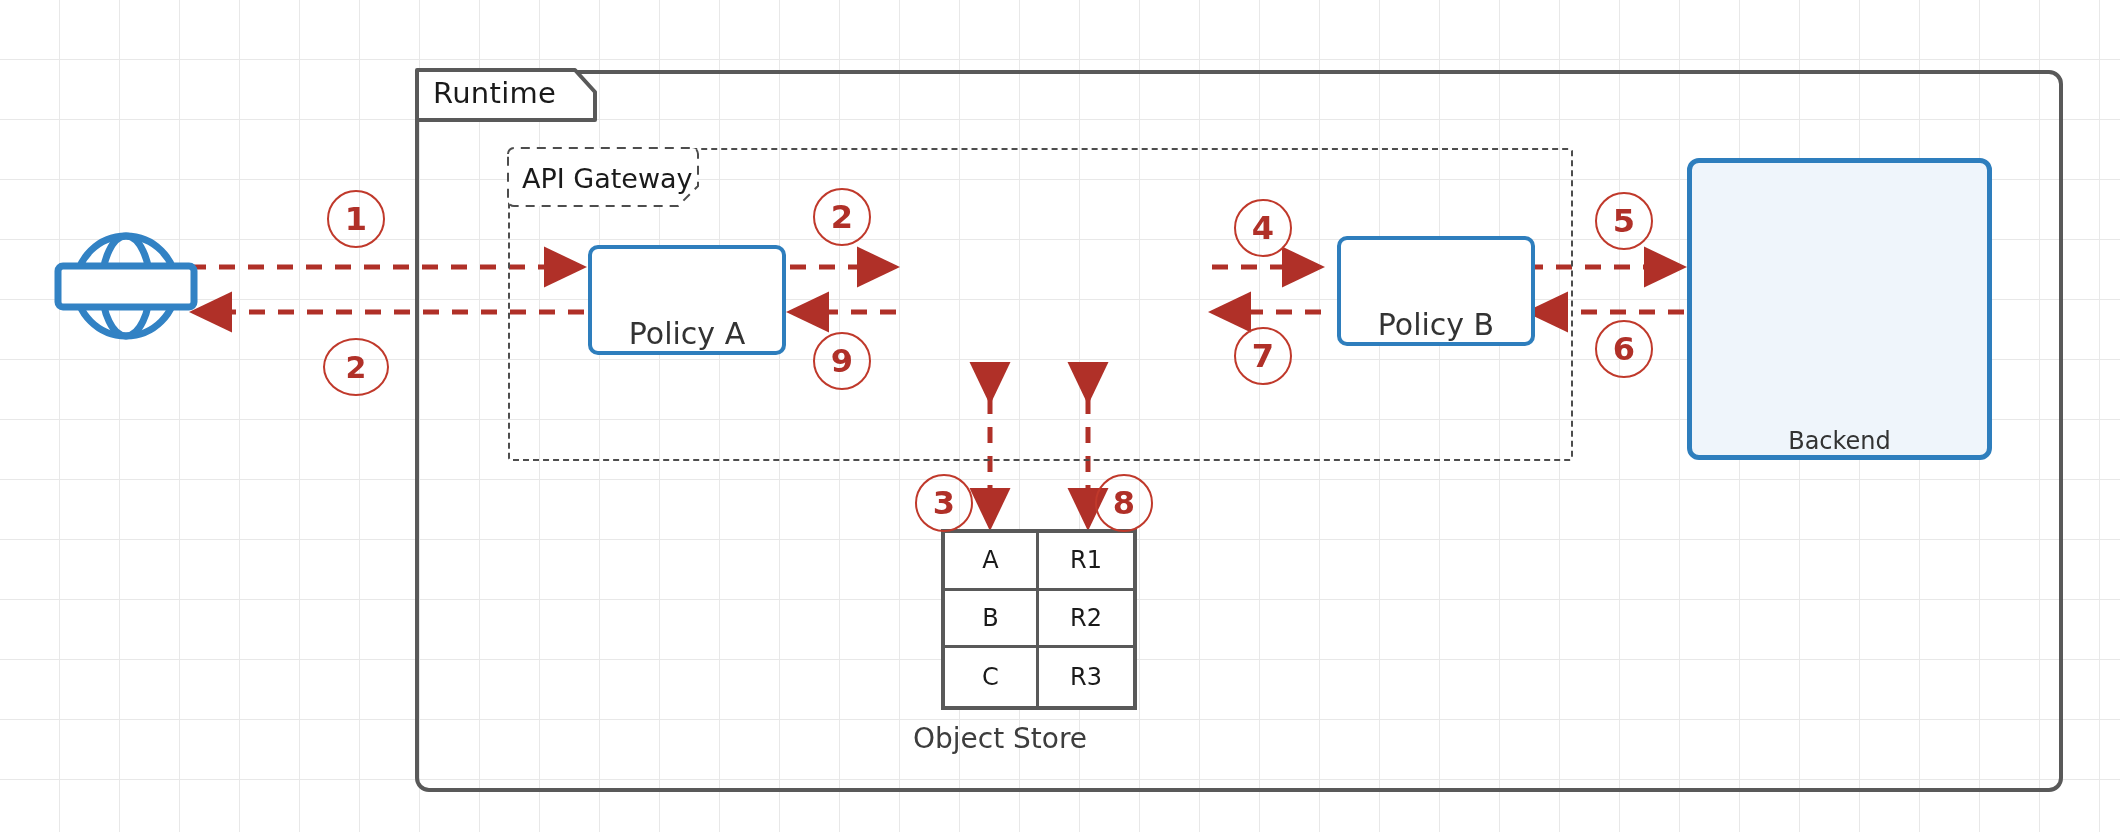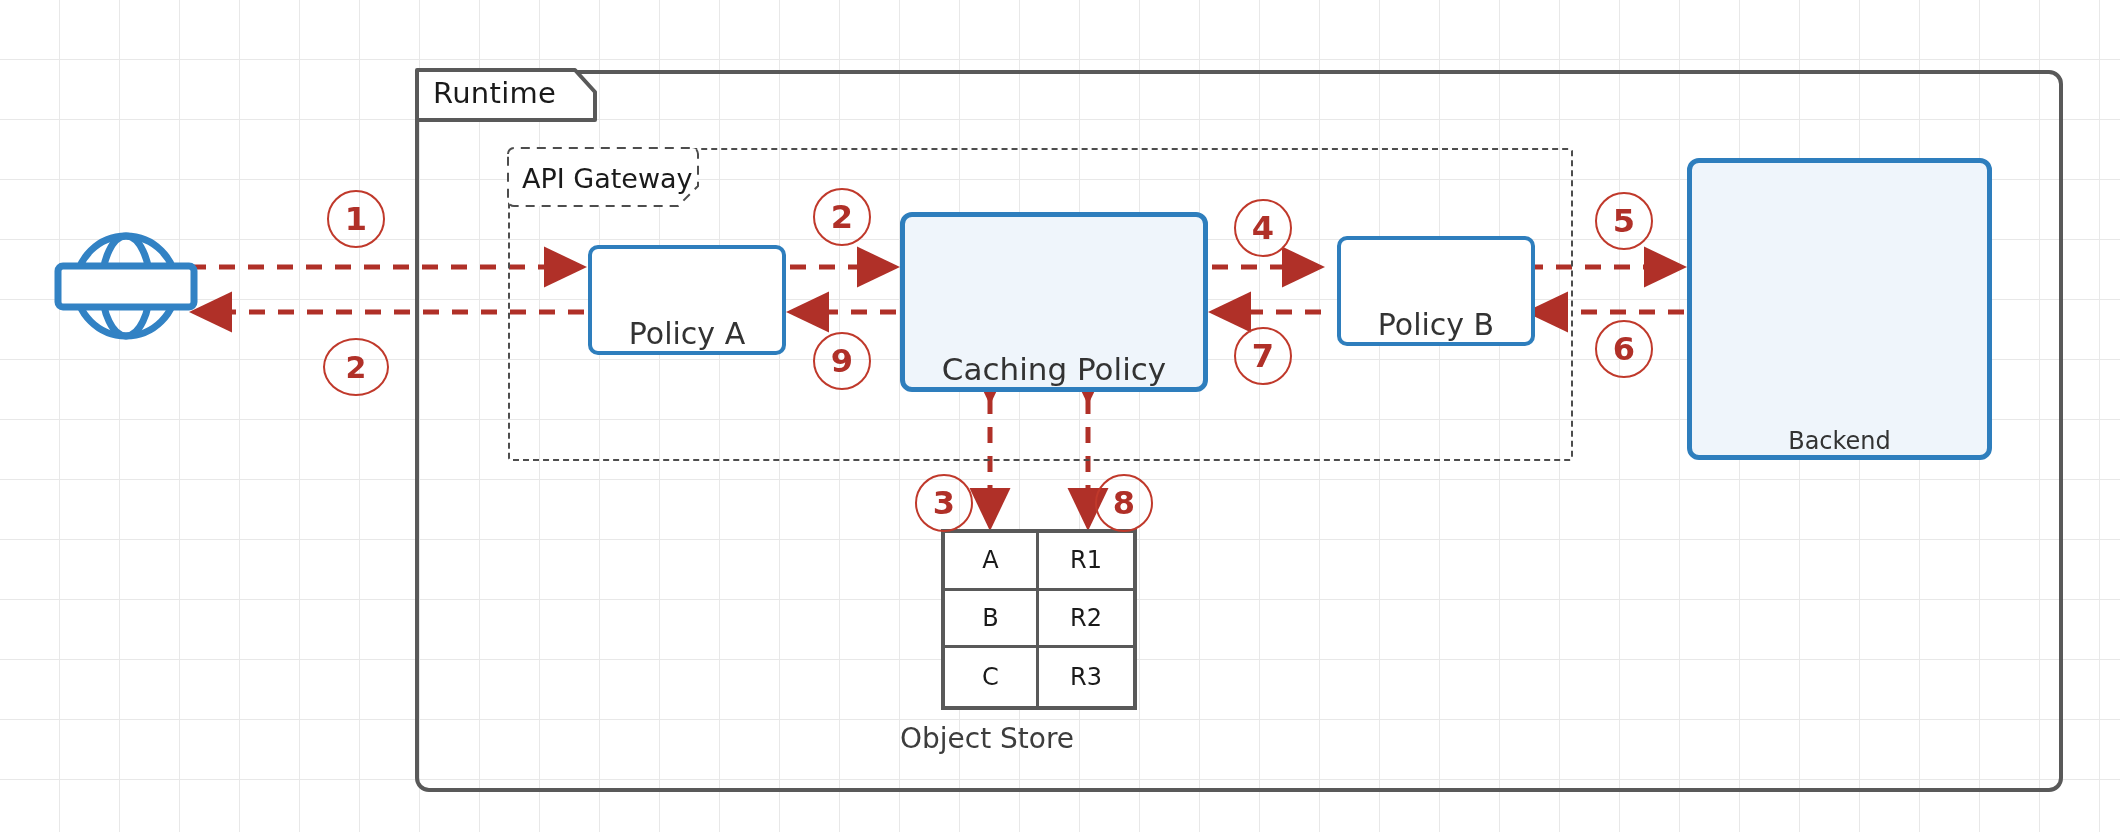--- a/index.html
+++ b/index.html
@@ -66,21 +66,21 @@
     display:grid;grid-template-columns:1fr 1fr;grid-template-rows:1fr 1fr 1fr;
   }
   .store-cell{
     display:flex;align-items:center;justify-content:center;
     font-size:24px;color:#1a1a1a;box-sizing:border-box;
     border-right:3px solid #595959;border-bottom:3px solid #595959;
   }
   .store-cell.c2{border-right:none;}
   .store-cell.r3{border-bottom:none;}
   .store-label{
-    position:absolute;left:900px;top:722px;width:280px;text-align:left;
+    position:absolute;left:860px;top:722px;width:280px;text-align:center;
     font-size:28px;color:#3d3d3d;
   }
 
   
   .badge{
     position:absolute;display:flex;align-items:center;justify-content:center;
     border:2px solid #c0392b;border-radius:50%;
     color:#b03028;font-weight:bold;font-size:32px;
     background:transparent;box-sizing:border-box;
   }
@@ -138,23 +138,20 @@
   <div class="node apigw-box"></div>
   <svg style="position:absolute;left:506px;top:146px;width:214px;height:64px;" viewBox="0 0 214 64">
     <path d="M2,8 a6,6 0 0 1 6,-6 H186 a6,6 0 0 1 6,6 V40 L172,60 H8 a6,6 0 0 1 -6,-6 Z" fill="#ffffff" stroke="#4d4d4d" stroke-width="2" stroke-dasharray="9,7"></path>
   </svg>
   <div class="apigw-tab">API Gateway</div>
 
   <div class="node box-white policy-a">
     <span>Policy A</span>
   </div>
 
-  <div class="node box-blue caching">
-    <span>Caching Policy</span>
-  </div>
 
   <div class="node box-white policy-b">
     <span>Policy B</span>
   </div>
 
   <div class="node box-blue backend">
     <span>Backend</span>
   </div>
 
   <div class="store-table">

